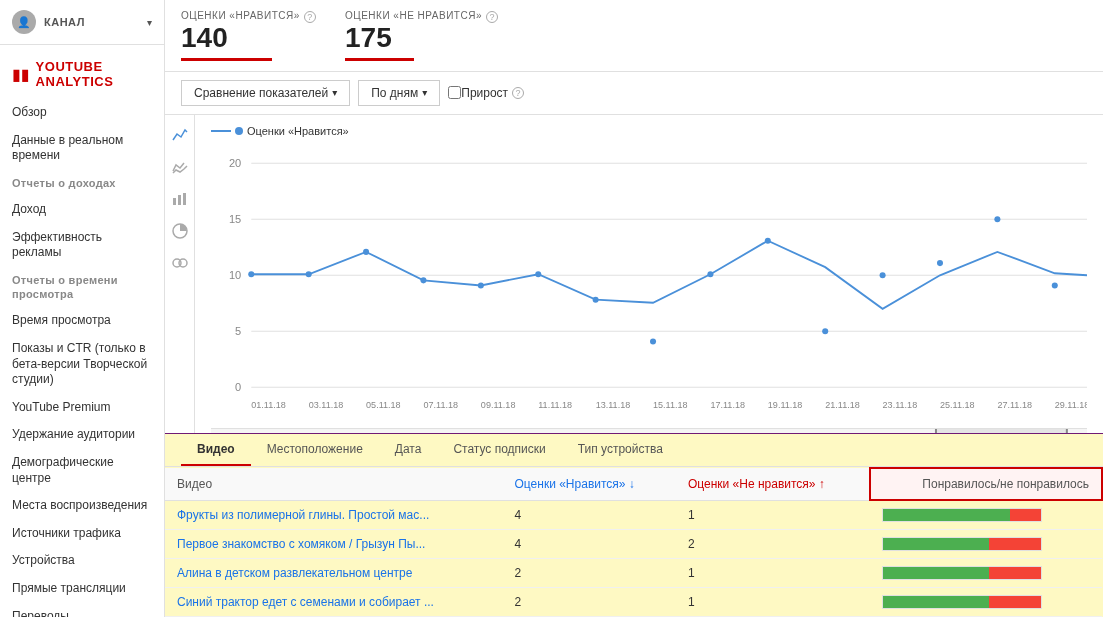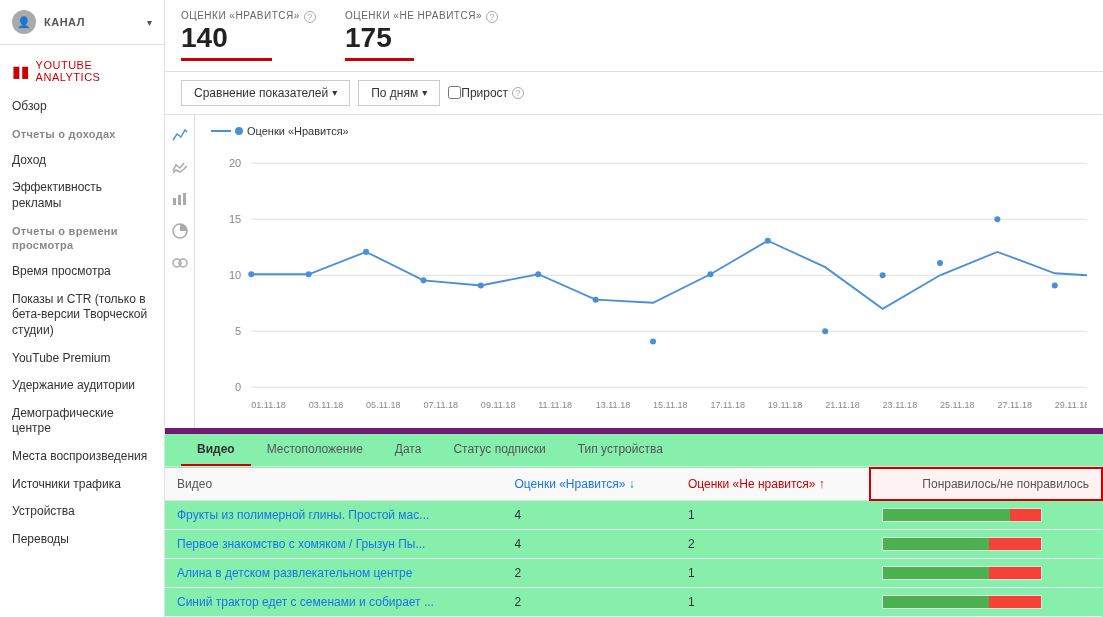--- a/index.html
+++ b/index.html
@@ -51,22 +51,22 @@
       align-items: center;
       padding: 6px 12px;
       margin-bottom: 4px;
     }
     .sidebar-logo-icon {
       color: #cc0000;
       font-size: 16px;
       margin-right: 6px;
     }
     .sidebar-logo-text {
-      font-size: 11px;
-      font-weight: normal;
+      font-size: 13px;
+      font-weight: bold;
       color: #cc0000;
       letter-spacing: 0.5px;
     }
 
     .sidebar-item {
       padding: 6px 12px;
       cursor: pointer;
       font-size: 12px;
       color: #333;
       line-height: 1.3;
@@ -227,22 +227,22 @@
     .timeline-bar {
       height: 50px;
       background: #f5f5f5;
       border-top: 1px solid #e0e0e0;
       position: relative;
       overflow: hidden;
     }
 
     
     .table-area {
-      background: #86efac;
-      border-top: 6px solid #701a75;
+      background: #fef9c3;
+      border-top: 1px solid #701a75;
       overflow-y: auto;
       max-height: 220px;
     }
     .table-tabs {
       display: flex;
       padding: 0 16px;
       border-bottom: 1px solid #e0e0e0;
       gap: 0;
     }
     .table-tab {
@@ -325,32 +325,34 @@
     </div>
     <span class="sidebar-header-label">КАНАЛ</span>
     <span class="sidebar-header-chevron">▾</span>
   </div>
   <div class="sidebar-section">
     <div class="sidebar-logo">
       <span class="sidebar-logo-icon">▮▮</span>
       <span class="sidebar-logo-text">YOUTUBE ANALYTICS</span>
     </div>
     <div class="sidebar-item">Обзор</div>
+    <div class="sidebar-item">Данные в реальном времени</div>
     <div class="sidebar-item section-header">Отчеты о доходах</div>
     <div class="sidebar-item">Доход</div>
     <div class="sidebar-item">Эффективность рекламы</div>
     <div class="sidebar-item section-header">Отчеты о времени просмотра</div>
     <div class="sidebar-item">Время просмотра</div>
     <div class="sidebar-item">Показы и CTR (только в бета-версии Творческой студии)</div>
     <div class="sidebar-item">YouTube Premium</div>
     <div class="sidebar-item">Удержание аудитории</div>
     <div class="sidebar-item">Демографические центре</div>
     <div class="sidebar-item">Места воспроизведения</div>
     <div class="sidebar-item">Источники трафика</div>
     <div class="sidebar-item">Устройства</div>
+    <div class="sidebar-item">Прямые трансляции</div>
     <div class="sidebar-item">Переводы</div>
 
   </div>
 </div>
 
 <div class="main">
 
   <div class="stats-bar">
     <div class="stat-card">
       <div style="display:flex;align-items:center;">

